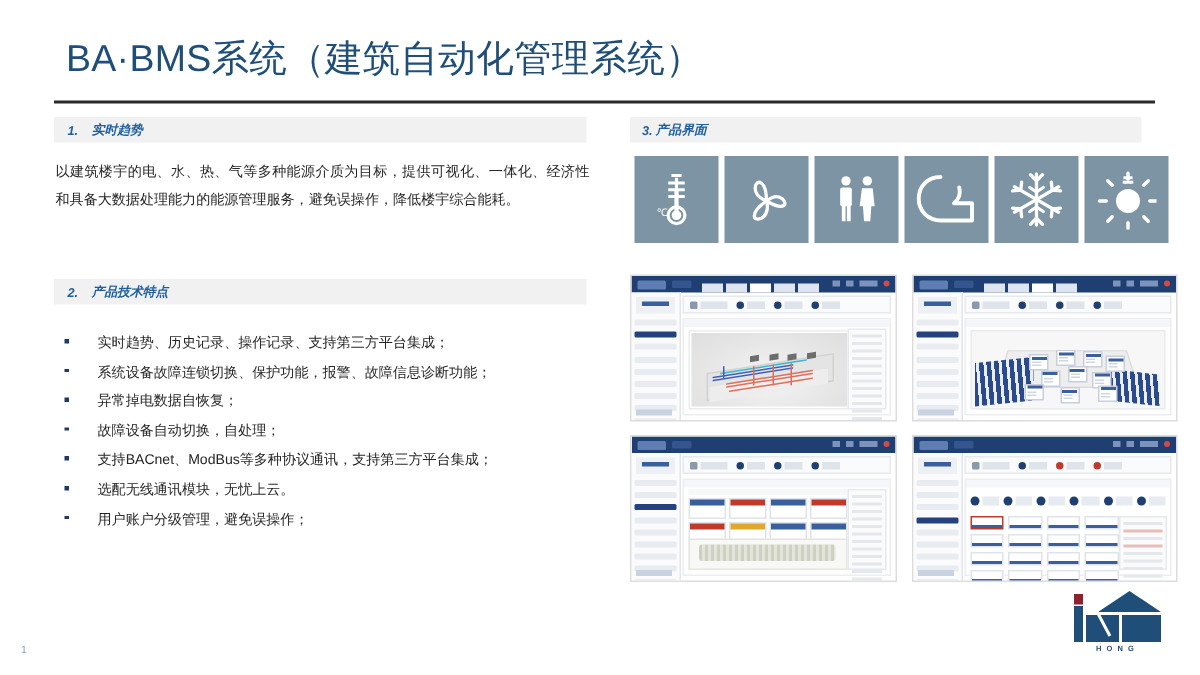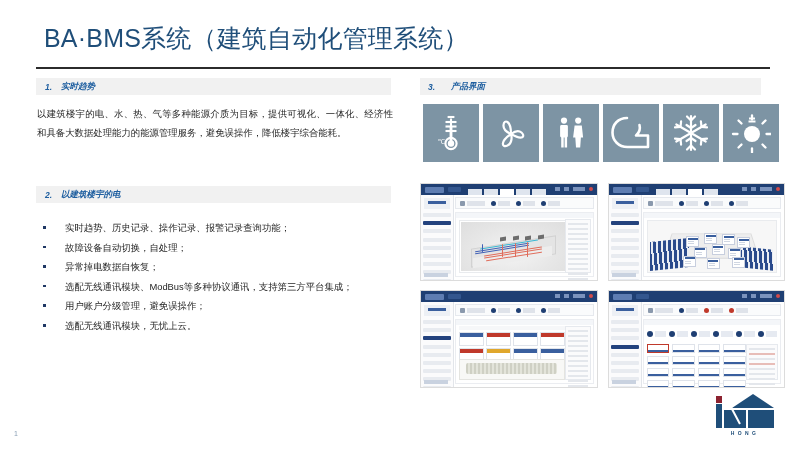--- a/index.html
+++ b/index.html
@@ -32,21 +32,21 @@
     margin-left:9px;
   }
   .sec-bar .label{
     color:#1f5fa0;font-size:8.5px;font-weight:bold;font-style:italic;
     margin-left:9px;
   }
   #bar-scene{left:36px;top:78px;width:355px;}
   #bar-feat{left:36px;top:186px;width:355px;}
   #bar-ui{left:420px;top:78px;width:341px;}
   #bar-ui .num{margin-left:8px;}
-  #bar-ui .label{margin-left:16px;}
+  #bar-ui .label{margin-left:2px;}
 
   
   .para{
     position:absolute;left:37px;top:104px;width:356px;
     font-size:9.4px;line-height:19px;color:#262626;
     text-align:justify;
   }
 
   
   .bullets{
@@ -196,29 +196,30 @@
   <div class="title-rule"></div>
 
   <div class="sec-bar" id="bar-scene">
     <span class="num">1.</span>
     <span class="label">实时趋势</span>
   </div>
   <div class="para">以建筑楼宇的电、水、热、气等多种能源介质为目标，提供可视化、一体化、经济性和具备大数据处理能力的能源管理服务，避免误操作，降低楼宇综合能耗。</div>
 
   <div class="sec-bar" id="bar-feat">
     <span class="num">2.</span>
-    <span class="label">以建筑楼宇的电</span>
+    <span class="label">产品技术特点</span>
   </div>
   <ul class="bullets" id="feature-list">
-      <li>实时趋势、历史记录、操作记录、报警记录查询功能；</li>
+      <li>实时趋势、历史记录、操作记录、支持第三方平台集成；</li>
+      <li>系统设备故障连锁切换、保护功能，报警、故障信息诊断功能；</li>
+      <li>异常掉电数据自恢复；</li>
       <li>故障设备自动切换，自处理；</li>
-      <li>异常掉电数据自恢复；</li>
-      <li>选配无线通讯模块、ModBus等多种协议通讯，支持第三方平台集成；</li>
+      <li>支持BACnet、ModBus等多种协议通讯，支持第三方平台集成；</li>
+      <li>选配无线通讯模块，无忧上云。</li>
       <li>用户账户分级管理，避免误操作；</li>
-      <li>选配无线通讯模块，无忧上云。</li>
     </ul>
 
   <div class="sec-bar" id="bar-ui">
     <span class="num">3.</span>
     <span class="label">产品界面</span>
   </div>
 
   <div class="icon-strip">
 
     <div class="icon-tile">

